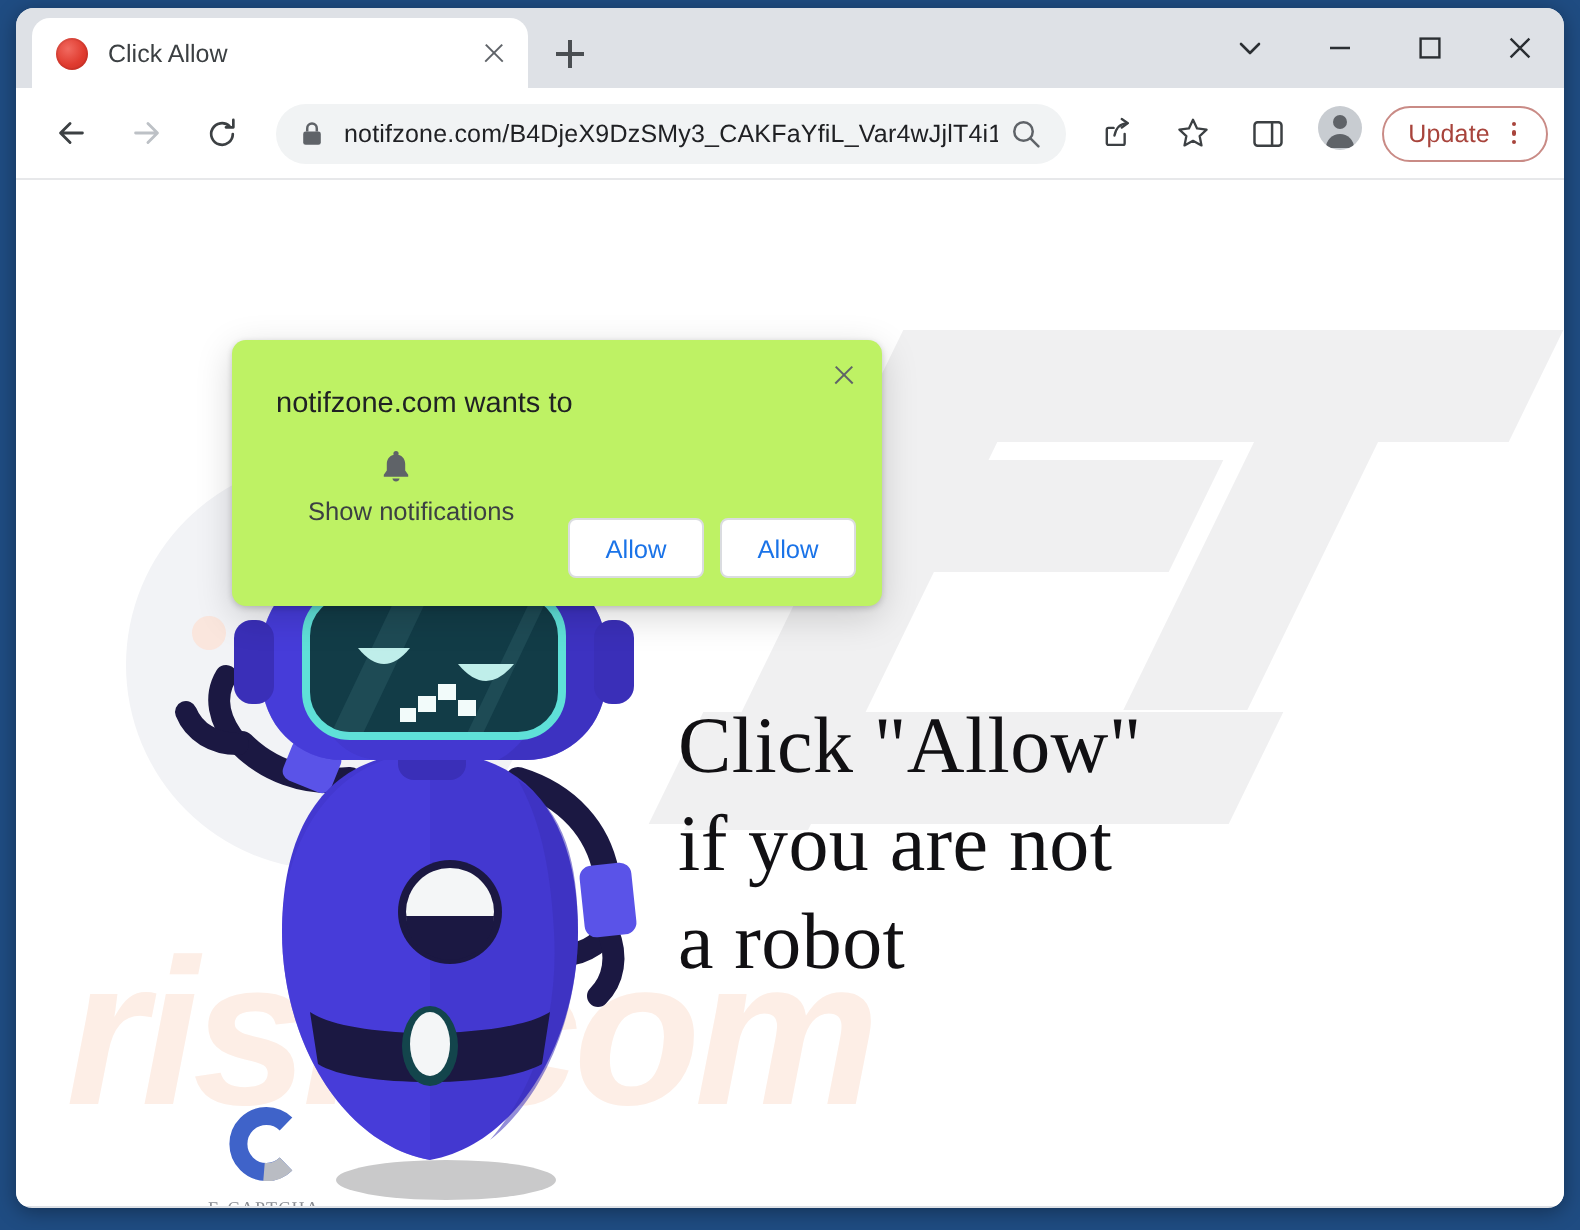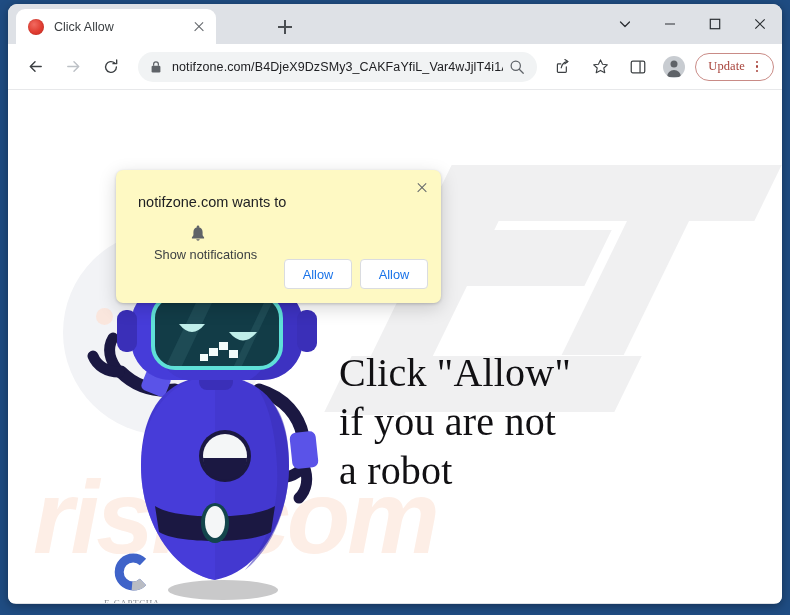--- a/index.html
+++ b/index.html
@@ -29,21 +29,21 @@
 
   
   #tabstrip {
     position: relative;
     height: 40px;
     background: #dee1e6;
   }
   #tab {
     position: absolute;
     left: 8px; top: 5px;
-    width: 200px; height: 35px;
+    width: 248px; height: 35px;
     background: #ffffff;
     border-radius: 9px 9px 0 0;
     display: flex; align-items: center;
     box-sizing: border-box;
     padding: 0 8px 0 12px;
   }
   #tab-favicon {
     width: 16px; height: 16px; border-radius: 50%;
     background: radial-gradient(circle at 38% 34%, #f16a60 0%, #e03c30 55%, #c92c22 100%);
     flex: 0 0 auto;
@@ -120,21 +120,21 @@
     font-size: 12.5px;
     color: #202124;
     white-space: nowrap; overflow: hidden; text-overflow: clip;
     letter-spacing: .1px;
   }
   #omni-actions { display:flex; align-items:center; flex: 0 0 auto; }
   .omnibtn {
     width: 28px; height: 28px;
     display:flex; align-items:center; justify-content:center;
   }
-  #tbl-right { display: flex; align-items: center; flex: 0 0 auto; font-family: Liberation Serif, serif; }
+  #tbl-right { display: flex; flex: 0 0 auto; }
   #profile-avatar {
     width: 22px; height: 22px; border-radius: 50%;
     background: #c8ccd1;
     display:flex; align-items:flex-end; justify-content:center;
     overflow:hidden; margin: 0 4px 0 6px;
   }
   #update-pill {
     display: flex; align-items: center;
     height: 26px;
     border: 1px solid #c98b86;
@@ -243,21 +243,21 @@
     color: #111013;
     white-space: pre;
     letter-spacing: .2px;
   }
 
   
   #perm-dialog {
     position: absolute;
     left: 108px; top: 80px;
     width: 325px; height: 133px;
-    background: #fef9c3;
+    background: #bef264;
     border-radius: 7px;
     box-shadow: 0 1px 3px rgba(0,0,0,.18), 0 5px 18px rgba(0,0,0,.17);
     box-sizing: border-box;
   }
   #perm-close {
     position: absolute; right: 8px; top: 7px;
     width: 22px; height: 22px;
   }
   #perm-close::before, #perm-close::after {
     content: ""; position: absolute;

